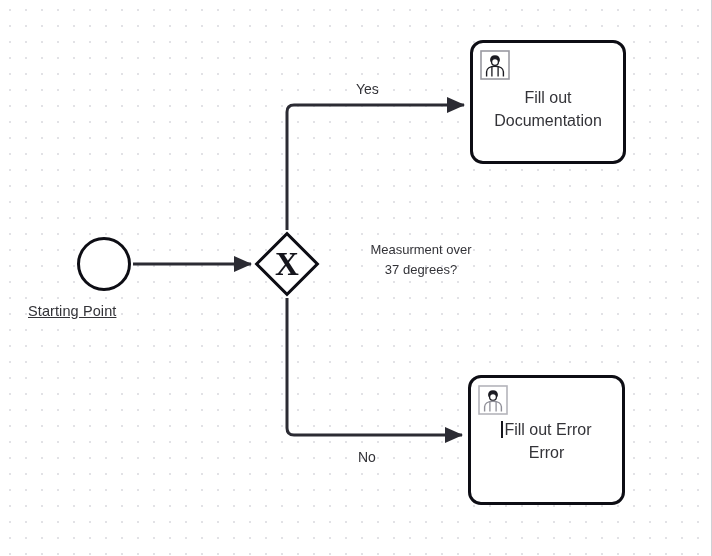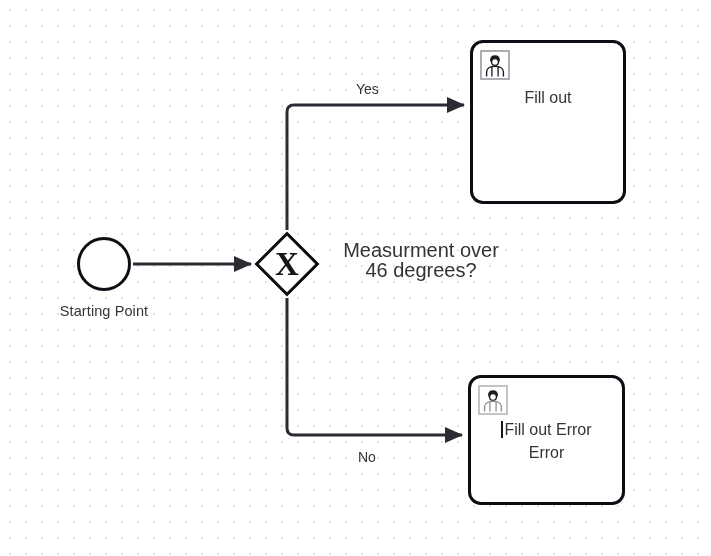--- a/index.html
+++ b/index.html
@@ -45,25 +45,25 @@
     border: 3px solid #0d0d14;
     border-radius: 50%;
     background: #ffffff;
     box-sizing: border-box;
   }
   .start-label {
     position: absolute;
     left: 28px;
     top: 303px;
     width: 152px;
-    text-align: center;
     font-size: 14.5px;
     color: #333338;
     letter-spacing: .1px;
     white-space: nowrap;
+    text-decoration: underline;
   }
 
   
   .gateway {
     position: absolute;
     left: 255px;
     top: 232px;
     width: 64px;
     height: 64px;
   }
@@ -92,34 +92,34 @@
     font-family: "Liberation Serif", serif;
     color: #15151c;
     line-height: 1;
   }
   .gateway-label {
     position: absolute;
     left: 336px;
     top: 240px;
     width: 170px;
     text-align: center;
-    font-size: 20px;
+    font-size: 13px;
     line-height: 20px;
     color: #333338;
   }
 
   
   .task {
     position: absolute;
     background: #ffffff;
     border: 3px solid #0d0d14;
     border-radius: 13px;
     box-sizing: border-box;
   }
-  #task-doc  { left: 470px; top: 40px;  width: 156px; height: 164px; }
+  #task-doc  { left: 470px; top: 40px;  width: 156px; height: 124px; }
   #task-err  { left: 468px; top: 375px; width: 157px; height: 130px; padding-left: 13px; }
 
   .task-label {
     position: absolute;
     left: 0;
     right: 0;
     text-align: center;
     font-size: 16px;
     line-height: 23px;
     color: #333338;
@@ -176,39 +176,40 @@
 
   <div class="start-event"></div>
   <div class="start-label">Starting Point</div>
 
   <div class="gateway">
     <div class="diamond"></div>
     <div class="xmark">X</div>
   </div>
   <div class="gateway-label">
     <div>Measurment over</div>
-    <div>46 degrees?</div>
+    <div>37 degrees?</div>
   </div>
 
   <div class="edge-label" id="label-yes">Yes</div>
   <div class="edge-label" id="label-no">No</div>
 
   <div class="task" id="task-doc">
     <svg class="user-icon" viewBox="0 0 30 30" xmlns="http://www.w3.org/2000/svg">
       <rect x="1" y="1" width="28" height="28" fill="#ffffff" stroke="#9a9aa2" stroke-width="1.6"></rect>
       <path d="M15 5.2 c-3.2 0 -4.9 2.1 -4.9 4.6 c0 2.6 2.1 4.6 4.9 4.6
                c2.8 0 4.9 -2 4.9 -4.6 c0 -2.5 -1.7 -4.6 -4.9 -4.6 z" fill="#1b1b22"></path>
       <path d="M15 8.6 c-2.2 0 -3.4 1.5 -3.4 3.3 c0 1.9 1.5 3.4 3.4 3.4
                c1.9 0 3.4 -1.5 3.4 -3.4 c0 -1.8 -1.2 -3.3 -3.4 -3.3 z" fill="#ffffff" stroke="#1b1b22" stroke-width="1.3"></path>
       <path d="M6.6 26.4 v-4.6 c0 -3.4 3.4 -5.6 8.4 -5.6
                c5 0 8.4 2.2 8.4 5.6 v4.6" fill="#ffffff" stroke="#1b1b22" stroke-width="1.4" stroke-linejoin="round"></path>
       <path d="M11.9 17.1 v9.3 M18.1 17.1 v9.3" stroke="#1b1b22" stroke-width="1.3" fill="none"></path>
     </svg>
     <div class="task-label">
       <div>Fill out</div>
+      <div>Documentation</div>
     </div>
   </div>
 
   <div class="task" id="task-err">
     <svg class="user-icon" viewBox="0 0 30 30" xmlns="http://www.w3.org/2000/svg">
       <rect x="1" y="1" width="28" height="28" fill="#ffffff" stroke="#b4b4bb" stroke-width="1.6"></rect>
       <path d="M15 5.2 c-3.2 0 -4.9 2.1 -4.9 4.6 c0 2.6 2.1 4.6 4.9 4.6
                c2.8 0 4.9 -2 4.9 -4.6 c0 -2.5 -1.7 -4.6 -4.9 -4.6 z" fill="#1b1b22"></path>
       <path d="M15 8.6 c-2.2 0 -3.4 1.5 -3.4 3.3 c0 1.9 1.5 3.4 3.4 3.4
                c1.9 0 3.4 -1.5 3.4 -3.4 c0 -1.8 -1.2 -3.3 -3.4 -3.3 z" fill="#ffffff" stroke="#1b1b22" stroke-width="1.3"></path>

